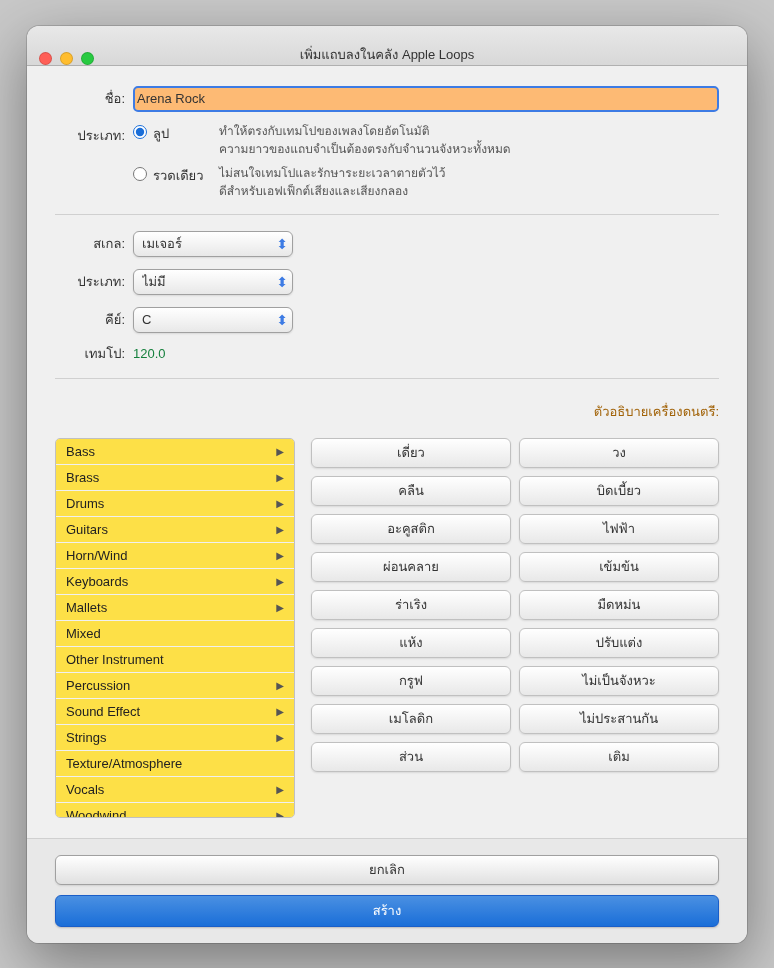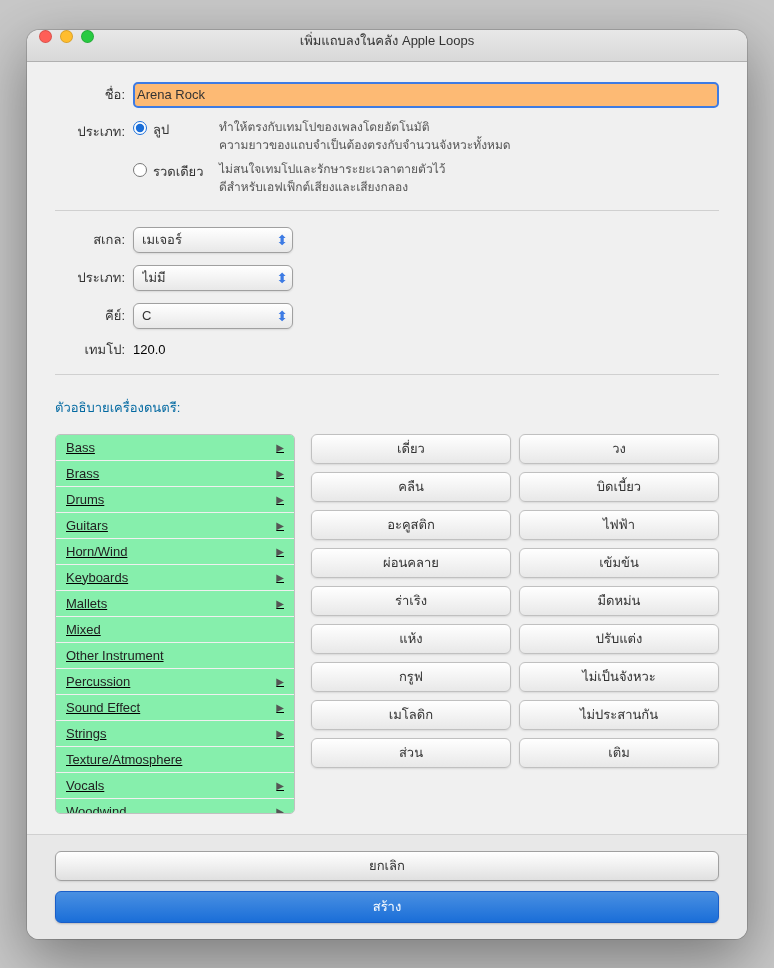--- a/index.html
+++ b/index.html
@@ -16,23 +16,23 @@
       width: 720px;
       background: #f0f0f0;
       border-radius: 12px;
       box-shadow: 0 20px 60px rgba(0,0,0,0.4), 0 0 0 1px rgba(0,0,0,0.15);
       overflow: hidden;
       display: flex;
       flex-direction: column;
     }
     .titlebar {
       background: linear-gradient(to bottom, #e8e8e8, #d8d8d8);
-      height: 32px;
-      display: flex;
-      align-items: flex-start;
+      height: 40px;
+      display: flex;
+      align-items: flex-end;
       justify-content: center;
       position: relative;
       border-bottom: 1px solid #b0b0b0;
       border-radius: 12px 12px 0 0;
     }
     .titlebar-buttons {
       position: absolute;
       left: 12px;
       display: flex;
       gap: 8px;
@@ -155,40 +155,40 @@
       gap: 8px;
     }
     .tempo-label {
       font-size: 13px;
       color: #333;
       text-align: right;
       min-width: 70px;
     }
     .tempo-value {
       font-size: 13px;
-      color: #000000;
+      color: #15803d;
     }
     .section-title {
       font-size: 13px;
-      color: #0369a1;
+      color: #a16207;
       margin-top: 8px;
       margin-bottom: 6px;
+      text-align: right;
     }
     .main-area {
       display: flex;
       gap: 16px;
     }
     .instrument-list {
       width: 240px;
       border: 1px solid #c0c0c0;
       border-radius: 5px;
-      background: #86efac;
+      background: #fde047;
       overflow-y: auto;
       max-height: 380px;
-      text-decoration: underline;
     }
     .instrument-item {
       display: flex;
       align-items: center;
       justify-content: space-between;
       padding: 5px 10px;
       font-size: 13px;
       color: #222;
       cursor: pointer;
       border-bottom: 1px solid #f0f0f0;

